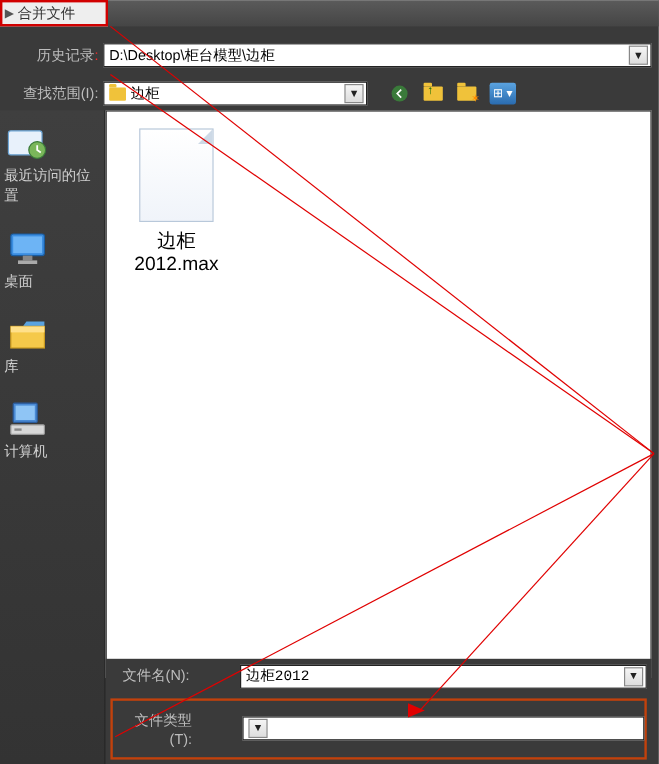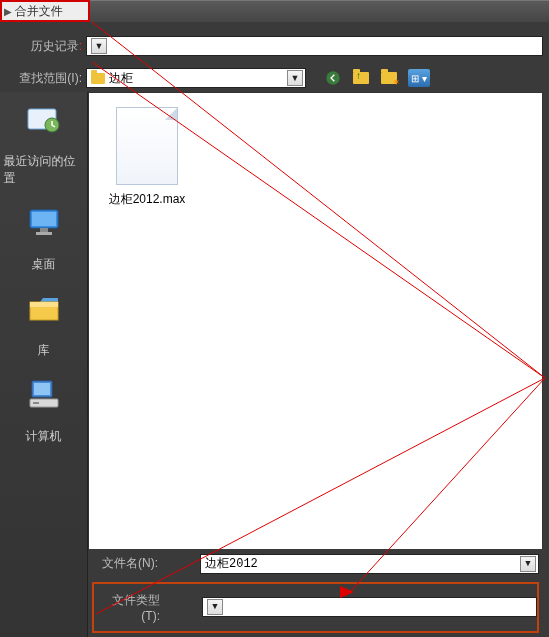--- a/index.html
+++ b/index.html
@@ -112,22 +112,21 @@
     background:linear-gradient(#3f3f3f,#333);
     border-right:1px solid #222;
     display:flex; flex-direction:column;
     align-items:center;
     padding-top:6px;
     gap:6px;
   }
   .sb-item{
     width:80px;
     display:flex; flex-direction:column;
-    align-items:center;
-    gap:17px;
+    gap:2px;
     color:#d0d0d0;
     font-size:12px;
     padding:4px 0 8px;
     cursor:pointer;
   }
   .sb-icon{
     width:38px;height:34px;
     display:flex;align-items:center;justify-content:center;
   }
   .file-area{
@@ -135,21 +134,21 @@
     left:88px; top:92px; right:6px; bottom:72px;
     background:#fff;
     border:1px solid #333;
   }
   .file-item{
     position:absolute;
     left:18px; top:14px;
     width:80px;
     text-align:center;
     color:#000;
-    font-size:12px;
+    font-size:16px;
     cursor:pointer;
   }
   .thumb{
     width:62px;height:78px;margin:0 auto 6px;
     border:1px solid #b8c8da;
     background:linear-gradient(#fff,#f0f4fa);
     position:relative;
   }
   .thumb::after{
     content:""; position:absolute; right:0; top:0;
@@ -193,20 +192,21 @@
   <span class="chev">▶</span>
   <span>合并文件</span>
 </div>
 <div class="toprest"></div>
 
 <div class="row row-history">
   <div class="row-label">
     <span>历史记录</span><span class="red">:</span>
   </div>
   <div class="combo">
+    <span>D:\Desktop\柜台模型\边柜</span>
     <span class="arrow">▼</span>
   </div>
 </div>
 
 <div class="row row-lookin">
   <div class="row-label">
     <span>查找范围(I)</span><span>:</span>
   </div>
   <div class="lookin-wrap">
     <div class="combo short">

